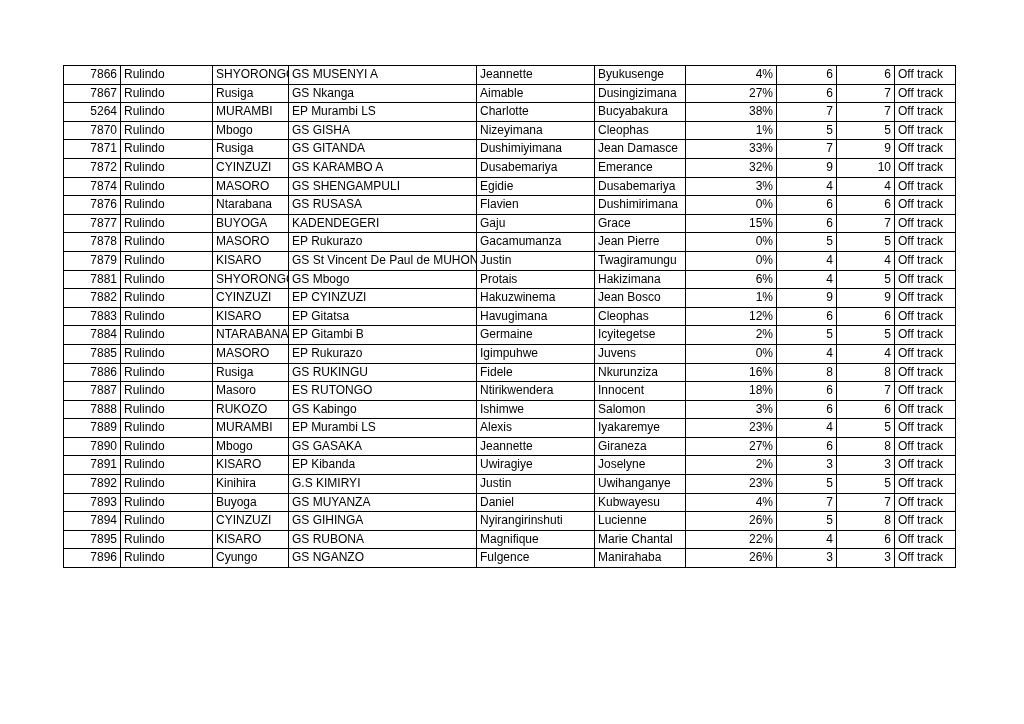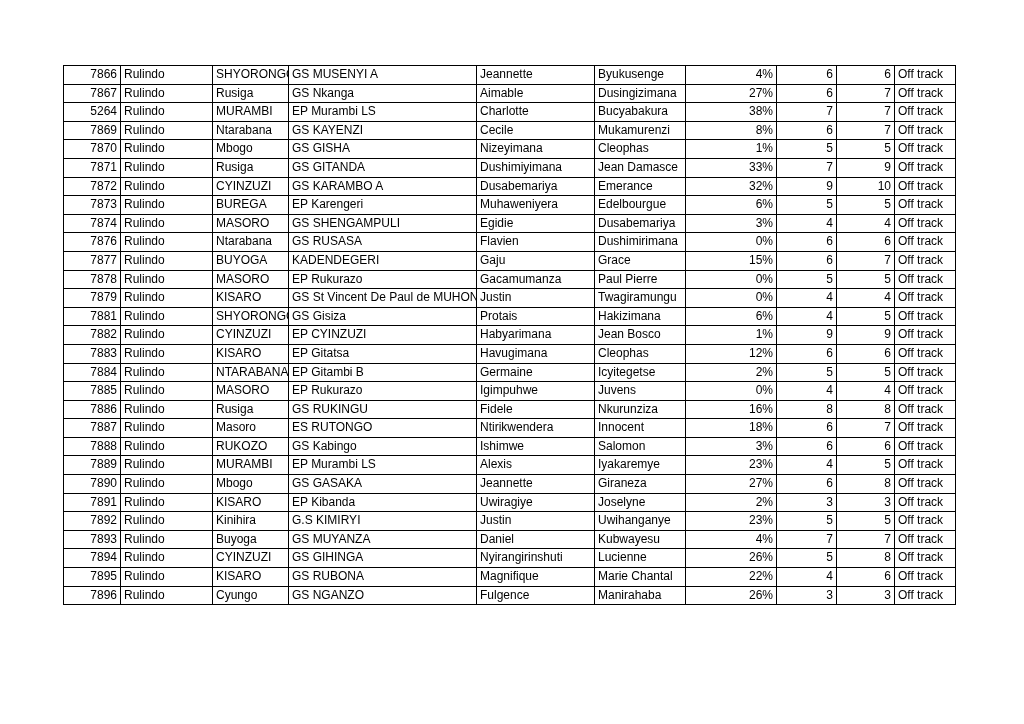--- a/index.html
+++ b/index.html
@@ -93,32 +93,20 @@
             <td class="align-left">MURAMBI</td>
             <td class="align-left">EP Murambi LS</td>
             <td class="align-left">Charlotte</td>
             <td class="align-left">Bucyabakura</td>
             <td class="align-right">38%</td>
             <td class="align-right">7</td>
             <td class="align-right">7</td>
             <td class="align-left">Off track</td>
           </tr>
           <tr>
-            <td class="align-right id-cell">7869</td>
-            <td class="align-left">Rulindo</td>
-            <td class="align-left">Ntarabana</td>
-            <td class="align-left">GS KAYENZI</td>
-            <td class="align-left">Cecile</td>
-            <td class="align-left">Mukamurenzi</td>
-            <td class="align-right">8%</td>
-            <td class="align-right">6</td>
-            <td class="align-right">7</td>
-            <td class="align-left">Off track</td>
-          </tr>
-          <tr>
             <td class="align-right id-cell">7870</td>
             <td class="align-left">Rulindo</td>
             <td class="align-left">Mbogo</td>
             <td class="align-left">GS GISHA</td>
             <td class="align-left">Nizeyimana</td>
             <td class="align-left">Cleophas</td>
             <td class="align-right">1%</td>
             <td class="align-right">5</td>
             <td class="align-right">5</td>
             <td class="align-left">Off track</td>
@@ -141,32 +129,20 @@
             <td class="align-left">CYINZUZI</td>
             <td class="align-left">GS KARAMBO A</td>
             <td class="align-left">Dusabemariya</td>
             <td class="align-left">Emerance</td>
             <td class="align-right">32%</td>
             <td class="align-right">9</td>
             <td class="align-right">10</td>
             <td class="align-left">Off track</td>
           </tr>
           <tr>
-            <td class="align-right id-cell">7873</td>
-            <td class="align-left">Rulindo</td>
-            <td class="align-left">BUREGA</td>
-            <td class="align-left">EP Karengeri</td>
-            <td class="align-left">Muhaweniyera</td>
-            <td class="align-left">Edelbourgue</td>
-            <td class="align-right">6%</td>
-            <td class="align-right">5</td>
-            <td class="align-right">5</td>
-            <td class="align-left">Off track</td>
-          </tr>
-          <tr>
             <td class="align-right id-cell">7874</td>
             <td class="align-left">Rulindo</td>
             <td class="align-left">MASORO</td>
             <td class="align-left">GS SHENGAMPULI</td>
             <td class="align-left">Egidie</td>
             <td class="align-left">Dusabemariya</td>
             <td class="align-right">3%</td>
             <td class="align-right">4</td>
             <td class="align-right">4</td>
             <td class="align-left">Off track</td>
@@ -194,21 +170,21 @@
             <td class="align-right">6</td>
             <td class="align-right">7</td>
             <td class="align-left">Off track</td>
           </tr>
           <tr>
             <td class="align-right id-cell">7878</td>
             <td class="align-left">Rulindo</td>
             <td class="align-left">MASORO</td>
             <td class="align-left">EP Rukurazo</td>
             <td class="align-left">Gacamumanza</td>
-            <td class="align-left">Paul Pierre</td>
+            <td class="align-left">Jean Pierre</td>
             <td class="align-right">0%</td>
             <td class="align-right">5</td>
             <td class="align-right">5</td>
             <td class="align-left">Off track</td>
           </tr>
           <tr>
             <td class="align-right id-cell">7879</td>
             <td class="align-left">Rulindo</td>
             <td class="align-left">KISARO</td>
             <td class="align-left">GS St Vincent De Paul de MUHONDO</td>
@@ -216,34 +192,34 @@
             <td class="align-left">Twagiramungu</td>
             <td class="align-right">0%</td>
             <td class="align-right">4</td>
             <td class="align-right">4</td>
             <td class="align-left">Off track</td>
           </tr>
           <tr>
             <td class="align-right id-cell">7881</td>
             <td class="align-left">Rulindo</td>
             <td class="align-left">SHYORONGO</td>
-            <td class="align-left">GS Gisiza</td>
+            <td class="align-left">GS Mbogo</td>
             <td class="align-left">Protais</td>
             <td class="align-left">Hakizimana</td>
             <td class="align-right">6%</td>
             <td class="align-right">4</td>
             <td class="align-right">5</td>
             <td class="align-left">Off track</td>
           </tr>
           <tr>
             <td class="align-right id-cell">7882</td>
             <td class="align-left">Rulindo</td>
             <td class="align-left">CYINZUZI</td>
             <td class="align-left">EP CYINZUZI</td>
-            <td class="align-left">Habyarimana</td>
+            <td class="align-left">Hakuzwinema</td>
             <td class="align-left">Jean Bosco</td>
             <td class="align-right">1%</td>
             <td class="align-right">9</td>
             <td class="align-right">9</td>
             <td class="align-left">Off track</td>
           </tr>
           <tr>
             <td class="align-right id-cell">7883</td>
             <td class="align-left">Rulindo</td>
             <td class="align-left">KISARO</td>

